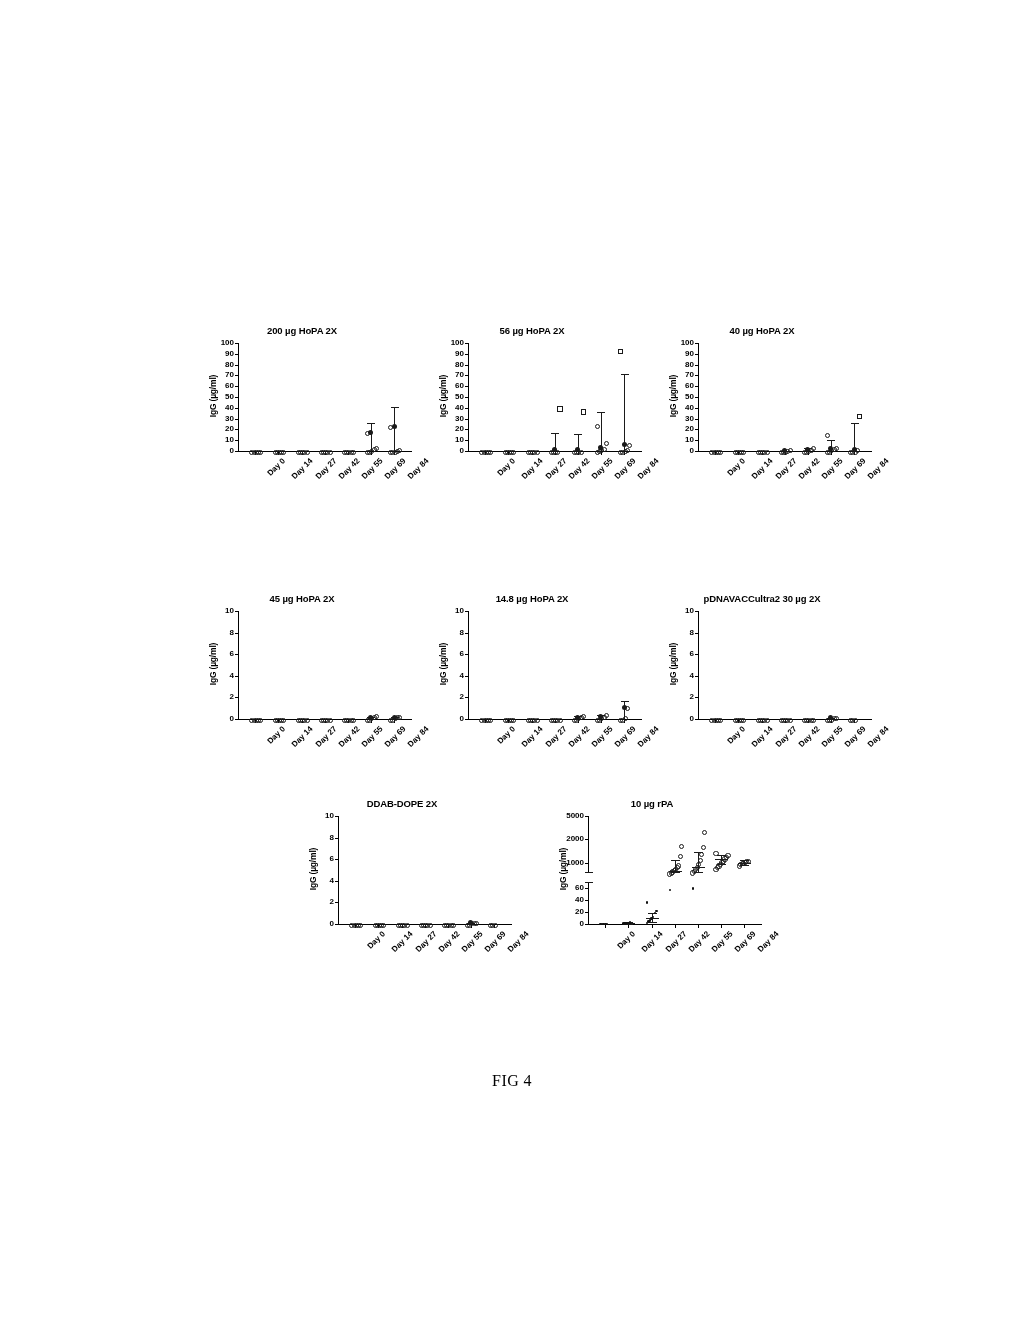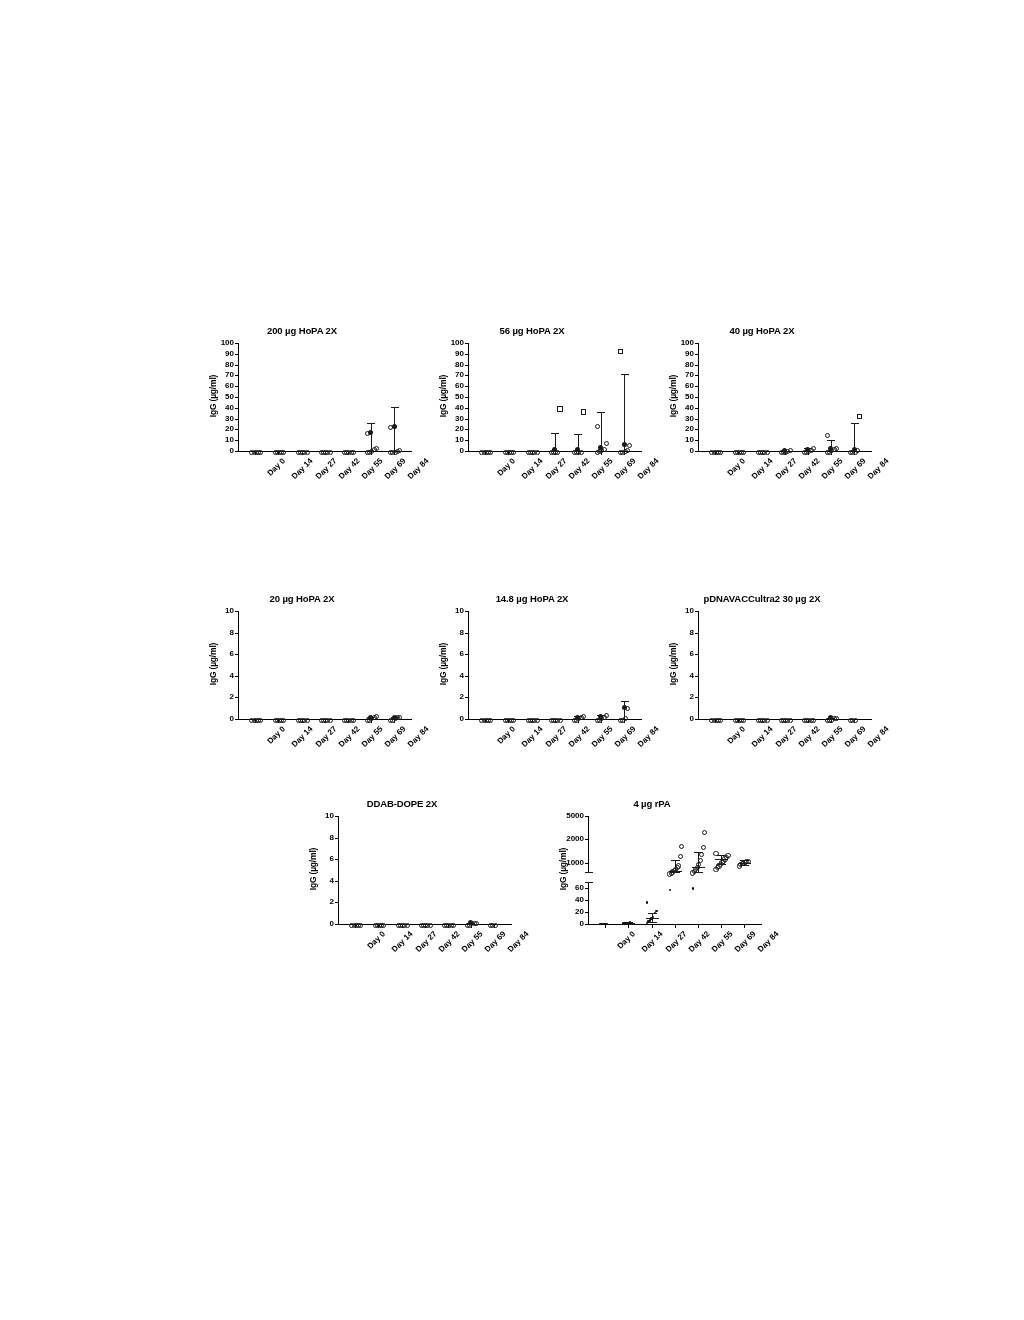--- a/index.html
+++ b/index.html
@@ -333,21 +333,21 @@
           <div class="m-open" style="left: 177.893px; top: 103.26px; width: 3px; height: 3px;"></div>
           <div class="m-open" style="left: 169.093px; top: 90.3px; width: 3px; height: 3px;"></div>
           <div class="m-open" style="left: 192.222px; top: 106.5px; width: 3px; height: 3px;"></div>
           <div class="m-open" style="left: 194.422px; top: 106.5px; width: 3px; height: 3px;"></div>
           <div class="m-open" style="left: 196.622px; top: 106.5px; width: 3px; height: 3px;"></div>
           <div class="m-open" style="left: 198.822px; top: 105.42px; width: 3px; height: 3px;"></div>
           <div class="m-sq" style="left: 200.772px; top: 70.61px; width: 3.5px; height: 3.5px;"></div>
         </div>
       </div>
       <div class="panel" style="left: 196px; top: 593px; width: 212px;">
-        <div class="panel-title">20 µg HoPA 2X</div>
+        <div class="panel-title">45 µg HoPA 2X</div>
         <div class="plot-wrap" style="width: 212px; height: 108px;">
           <div class="ylabel" style="left: -18px; top: 48px; width: 70px; text-align: center;">IgG  (µg/ml)</div>
           <div class="axis-line" style="left: 42px; top: 108px; width: 174px; height: 1px;"></div>
           <div class="vtick" style="left: 59.3469px; top: 109px; height: 3px;"></div>
           <div class="vtick" style="left: 82.4762px; top: 109px; height: 3px;"></div>
           <div class="vtick" style="left: 105.605px; top: 109px; height: 3px;"></div>
           <div class="vtick" style="left: 128.735px; top: 109px; height: 3px;"></div>
           <div class="vtick" style="left: 151.864px; top: 109px; height: 3px;"></div>
           <div class="vtick" style="left: 174.993px; top: 109px; height: 3px;"></div>
           <div class="vtick" style="left: 198.122px; top: 109px; height: 3px;"></div>
@@ -625,21 +625,21 @@
           <div class="m-open" style="left: 171.293px; top: 106.5px; width: 3px; height: 3px;"></div>
           <div class="m-open" style="left: 173.493px; top: 105.42px; width: 3px; height: 3px;"></div>
           <div class="m-open" style="left: 175.693px; top: 105.42px; width: 3px; height: 3px;"></div>
           <div class="m-open" style="left: 177.893px; top: 105.42px; width: 3px; height: 3px;"></div>
           <div class="m-open" style="left: 192.222px; top: 106.5px; width: 3px; height: 3px;"></div>
           <div class="m-open" style="left: 194.422px; top: 106.5px; width: 3px; height: 3px;"></div>
           <div class="m-open" style="left: 196.622px; top: 106.5px; width: 3px; height: 3px;"></div>
         </div>
       </div>
       <div class="panel" style="left: 546px; top: 798px; width: 212px;">
-        <div class="panel-title">4 µg rPA</div>
+        <div class="panel-title">10 µg rPA</div>
         <div class="plot-wrap" style="width: 212px; height: 108px;">
           <div class="ylabel" style="left: -18px; top: 48px; width: 70px; text-align: center;">IgG  (µg/ml)</div>
           <div class="axis-line" style="left: 42px; top: 108px; width: 174px; height: 1px;"></div>
           <div class="vtick" style="left: 59.3469px; top: 109px; height: 3px;"></div>
           <div class="vtick" style="left: 82.4762px; top: 109px; height: 3px;"></div>
           <div class="vtick" style="left: 105.605px; top: 109px; height: 3px;"></div>
           <div class="vtick" style="left: 128.735px; top: 109px; height: 3px;"></div>
           <div class="vtick" style="left: 151.864px; top: 109px; height: 3px;"></div>
           <div class="vtick" style="left: 174.993px; top: 109px; height: 3px;"></div>
           <div class="vtick" style="left: 198.122px; top: 109px; height: 3px;"></div>
@@ -744,14 +744,15 @@
           <div class="m-open" style="left: 192.022px; top: 46.2333px; width: 3.2px; height: 3.2px;"></div>
           <div class="m-open" style="left: 193.522px; top: 45.0667px; width: 3.2px; height: 3.2px;"></div>
           <div class="m-open" style="left: 195.022px; top: 44.6px; width: 3.2px; height: 3.2px;"></div>
           <div class="m-open" style="left: 196.522px; top: 43.9px; width: 3.2px; height: 3.2px;"></div>
           <div class="m-open" style="left: 198.022px; top: 43.2px; width: 3.2px; height: 3.2px;"></div>
           <div class="m-open" style="left: 199.522px; top: 42.7333px; width: 3.2px; height: 3.2px;"></div>
         </div>
       </div>
     </div>
 
+  <div class="fig-caption">FIG 4</div>
 
 </div>
 
 </body></html>

